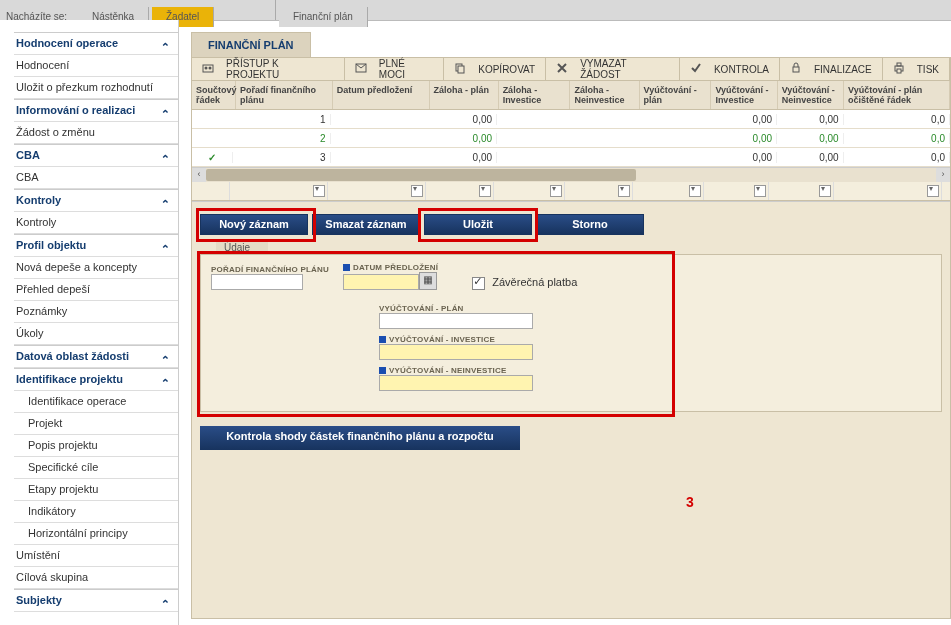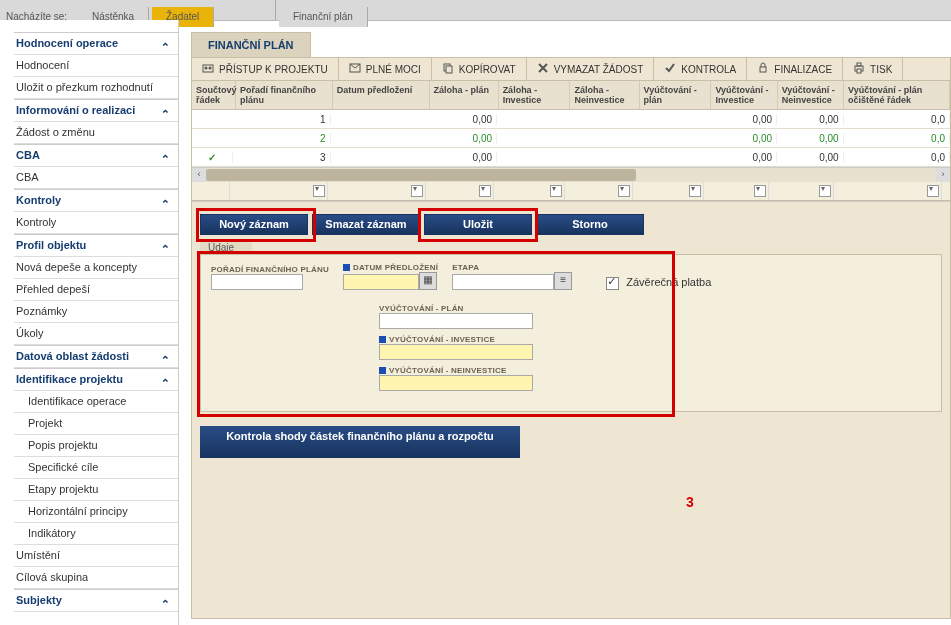--- a/index.html
+++ b/index.html
@@ -17,21 +17,21 @@
 .sb-item{height:21px;line-height:21px;border-bottom:1px solid #ddd;font-size:11px;color:#333;padding-left:2px;cursor:pointer;position:relative}
 .sb-head{font-weight:bold;color:#153d6f;border-top:1px solid #ccc}
 .sb-head .chev{position:absolute;right:8px;top:4px;font-size:11px;color:#153d6f}
 .sb-item.first{border-top:1px solid #ccc}
 .sb-sub{padding-left:14px}
 
 .tabhdr{display:inline-block;background:#dcd3be;color:#153d6f;font-weight:bold;font-size:11px;padding:6px 16px;border:1px solid #c9bfa6;border-bottom:none}
 .panel{border:1px solid #c9bfa6;background:#eee6d2;min-height:560px;width:758px;position:relative}
 
 .toolbar{height:22px;background:#eee6d2;border-bottom:1px solid #c9bfa6;display:flex;align-items:center;font-size:10px;color:#333}
-.tb-item{display:flex;align-items:center;gap:5px;padding:0 10px;border-right:1px solid #c9bfa6;height:22px;cursor:pointer}
+.tb-item{display:flex;align-items:center;gap:12px;padding:0 10px;border-right:1px solid #c9bfa6;height:22px;cursor:pointer}
 .tb-item svg{flex:none}
 
 .grid{background:#fff;border-bottom:1px solid #ccc}
 .grid-head{display:flex;background:#e9e1cf;border-bottom:1px solid #c9bfa6}
 .gh{font-size:9px;font-weight:bold;color:#444;padding:4px 4px;border-right:1px solid #d5cbb4;line-height:10px}
 .grid-row{display:flex;height:18px;align-items:center;border-bottom:1px solid #e5ddcb;font-size:10px;color:#333}
 .gc{padding:0 4px;text-align:right;border-right:1px solid #eee}
 .grid-row.green{color:#2a8a2a}
 .chk-ic{color:#2a8a2a;font-weight:bold}
 
@@ -53,31 +53,31 @@
 .filters{display:flex;background:#f4eedd;border-bottom:1px solid #c9bfa6}
 .flt{height:18px;border-right:1px solid #ddd;display:flex;align-items:center;justify-content:flex-end;padding-right:2px}
 .dd{width:10px;height:10px;border:1px solid #999;display:inline-block;position:relative;background:#fff}
 .dd::after{content:"▾";font-size:8px;position:absolute;left:1px;top:-2px;color:#666}
 
 .btnrow{margin:12px 0 0 8px;display:flex;gap:4px;position:relative}
 .btn{width:106px;height:19px;background:linear-gradient(#2a4d87,#17335e);color:#fff;text-align:center;line-height:19px;font-weight:bold;font-size:11px;cursor:pointer;border:1px solid #17335e}
 .hl{position:absolute;border:3px solid #d40000;pointer-events:none}
 .callout{position:absolute;color:#d40000;font-weight:bold;font-size:14px}
 
-.formtab{margin:6px 0 0 8px;background:#e4dbc5;font-size:10px;padding:1px 8px;width:36px;color:#555}
+.formtab{margin:6px 0 0 24px;background:#e4dbc5;font-size:10px;padding:1px 8px;width:36px;color:#555}
 .form{margin:0 8px;background:#f4eedd;border:1px solid #c9bfa6;padding:8px 10px 20px;position:relative}
 .fld-lbl{font-size:8px;color:#6a6350;font-weight:bold;letter-spacing:.2px}
 .fld-lbl.req::before{content:"";display:inline-block;width:7px;height:7px;background:#1a4eb0;margin-right:3px;vertical-align:middle}
 input.tx{border:1px solid #aaa;background:#fff;height:14px;font-size:10px;padding:0 2px}
 input.tx.yl{background:#fff4b0}
 .row1{display:flex;gap:14px;align-items:flex-end}
 .chk{display:inline-block;width:11px;height:11px;border:1px solid #888;background:#fff;position:relative;margin-right:4px;vertical-align:middle}
 .chk.on::after{content:"✓";position:absolute;left:0;top:-3px;font-size:11px;color:#333}
 .datebtn,.selbtn{display:inline-block;width:16px;height:16px;background:#ddd;border:1px solid #999;text-align:center;line-height:14px;font-size:10px;color:#444;vertical-align:bottom}
-.big-btn{width:320px;height:32px;background:linear-gradient(#2a4d87,#17335e);color:#fff;text-align:center;line-height:20px;font-weight:bold;font-size:11px;margin:14px 0 0 8px;cursor:pointer}
+.big-btn{width:320px;height:24px;background:linear-gradient(#2a4d87,#17335e);color:#fff;text-align:center;line-height:20px;font-weight:bold;font-size:11px;margin:14px 0 0 8px;cursor:pointer}
 </style>
 </head>
 <body>
 
 <div class="breadcrumb">
   <span class="lbl">Nacházíte se:</span>
   <span class="seg">Nástěnka</span>
   <span class="seg sel">Žadatel</span>
   <span class="seg" style="width:30px"></span>
   <span class="seg">Finanční plán</span>
@@ -99,22 +99,22 @@
       <div class="sb-item">Přehled depeší</div>
       <div class="sb-item">Poznámky</div>
       <div class="sb-item">Úkoly</div>
       <div class="sb-item sb-head">Datová oblast žádosti<span class="chev">⌃</span></div>
       <div class="sb-item sb-head">Identifikace projektu<span class="chev">⌃</span></div>
       <div class="sb-item sb-sub">Identifikace operace</div>
       <div class="sb-item sb-sub">Projekt</div>
       <div class="sb-item sb-sub">Popis projektu</div>
       <div class="sb-item sb-sub">Specifické cíle</div>
       <div class="sb-item sb-sub">Etapy projektu</div>
+      <div class="sb-item sb-sub">Indikátory</div>
       <div class="sb-item sb-sub">Horizontální principy</div>
-      <div class="sb-item sb-sub">Indikátory</div>
       <div class="sb-item">Umístění</div>
       <div class="sb-item">Cílová skupina</div>
       <div class="sb-item sb-head">Subjekty<span class="chev">⌃</span></div>
     </div>
   <div class="main">
     <div class="tabhdr">FINANČNÍ PLÁN</div>
     <div class="panel">
 
       <div class="toolbar" id="toolbar">
           <div class="tb-item">
@@ -273,24 +273,20 @@
         <div class="hl" style="left:-4px;top:-4px;width:472px;height:160px"></div>
         <div class="row1">
           <div>
             <div class="fld-lbl">POŘADÍ FINANČNÍHO PLÁNU</div>
             <input class="tx" style="width: 86px;">
           </div>
           <div>
             <div class="fld-lbl req">DATUM PŘEDLOŽENÍ</div>
             <input class="tx yl" style="width: 70px;"><span class="datebtn">▦</span>
           </div>
-          <div>
-            <div class="fld-lbl">ETAPA</div>
-            <input class="tx" style="width: 96px;"><span class="selbtn">≡</span>
-          </div>
           <div style="margin-left:20px">
             <span class="chk on"></span>
             <span>Závěrečná platba</span>
           </div>
         </div>
         <div style="margin:14px 0 0 168px">
           <div class="fld-lbl">VYÚČTOVÁNÍ - PLÁN</div>
           <input class="tx" style="width: 148px;">
           <div class="fld-lbl req" style="margin-top:6px">VYÚČTOVÁNÍ - INVESTICE</div>
           <input class="tx yl" style="width: 148px;">

